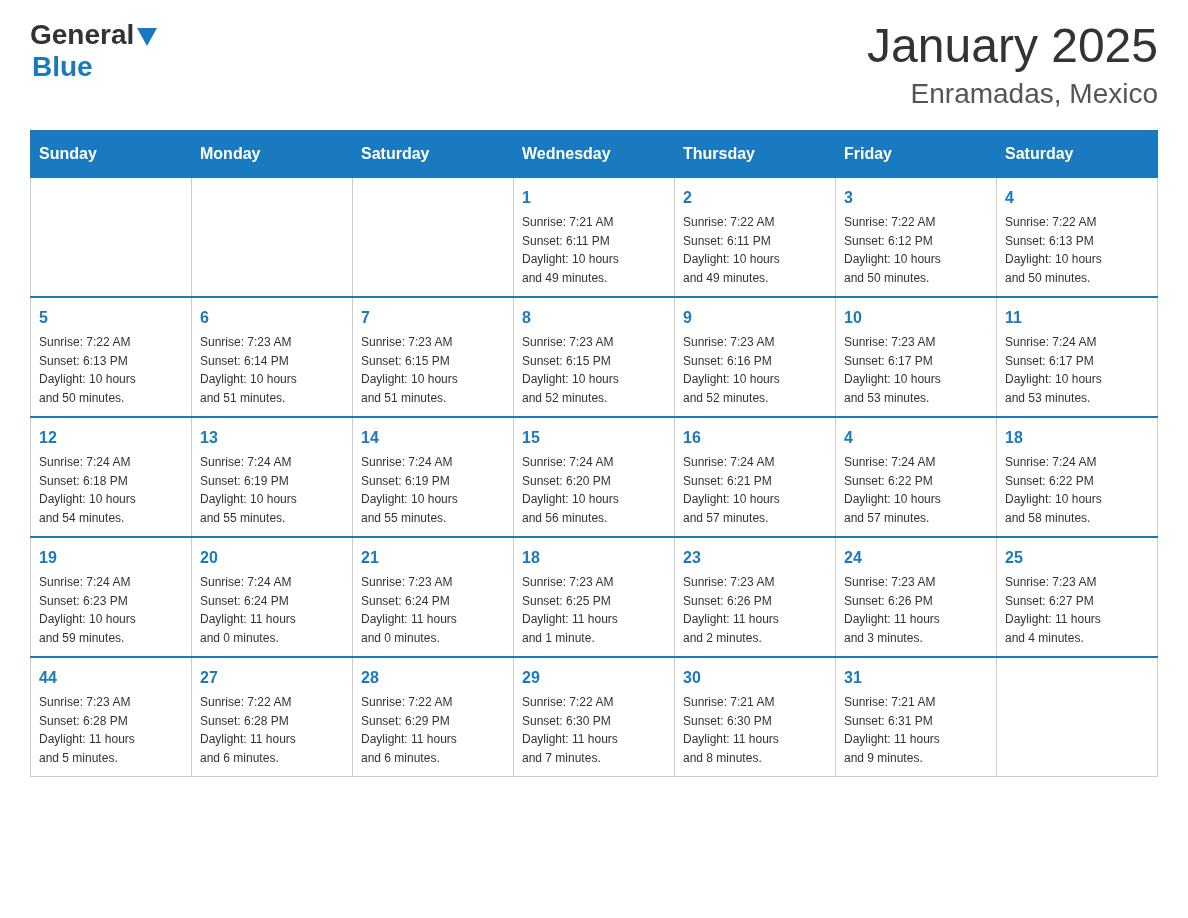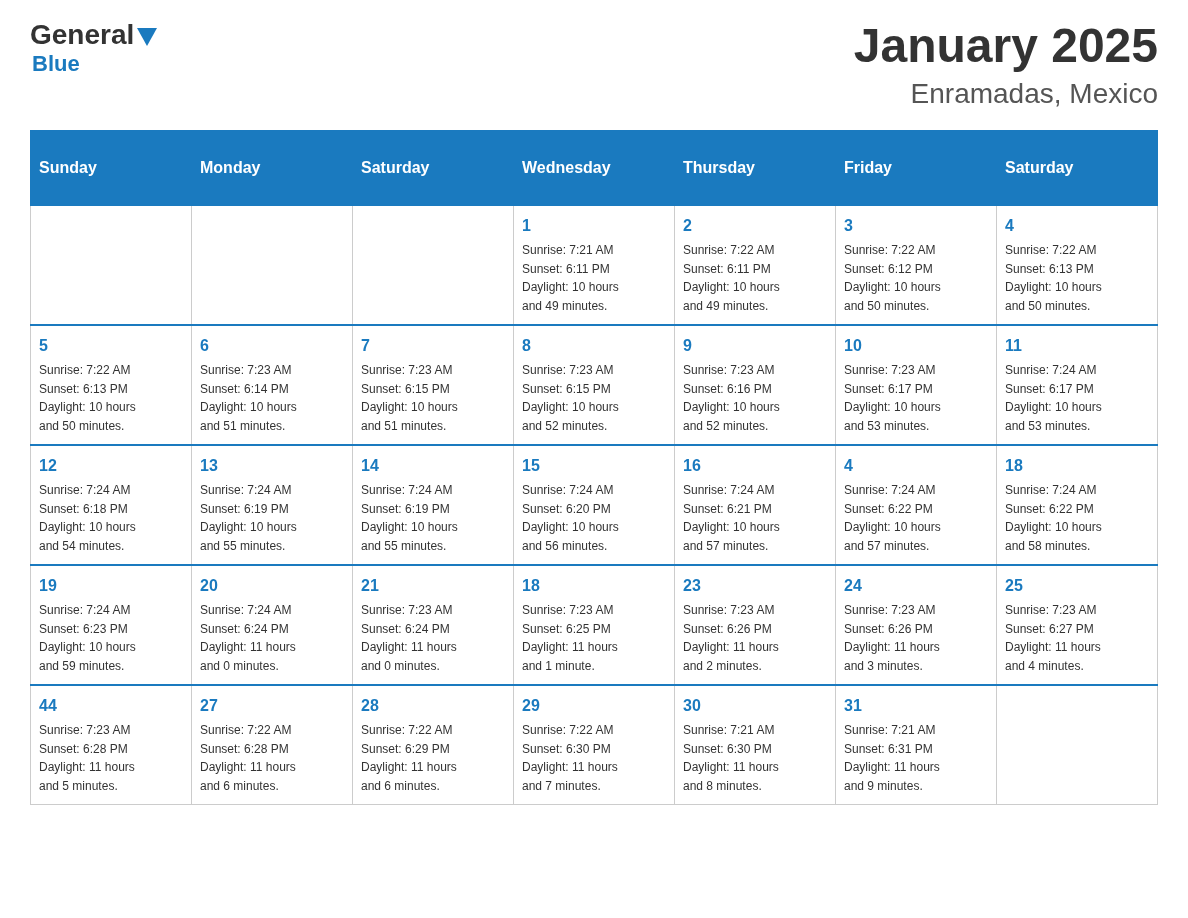--- a/index.html
+++ b/index.html
@@ -48,33 +48,33 @@
       display: flex;
       flex-direction: column;
     }
 
     .logo-line1 {
       display: flex;
       align-items: center;
     }
 
     .logo-line2 {
-      font-size: 22px;
+      font-size: 28px;
       font-weight: bold;
       color: #1a7abf;
       margin-left: 2px;
     }
 
     .title-section {
       text-align: right;
     }
 
     .calendar-title {
       font-size: 48px;
-      font-weight: bold;
+      font-weight: normal;
       color: #333;
       line-height: 1.1;
     }
 
     .calendar-subtitle {
       font-size: 28px;
       color: #555;
       margin-top: 5px;
     }
 
@@ -82,21 +82,21 @@
       width: 100%;
       border-collapse: collapse;
       table-layout: fixed;
     }
 
     .calendar-table thead tr th {
       background-color: #1a7abf;
       color: #fff;
       font-size: 16px;
       font-weight: bold;
-      padding: 28px 8px;
+      padding: 14px 8px;
       text-align: left;
       border: 1px solid #1a7abf;
     }
 
     .calendar-table tbody tr td {
       border: 1px solid #ccc;
       vertical-align: top;
       padding: 8px;
       height: 115px;
       font-size: 12.5px;

